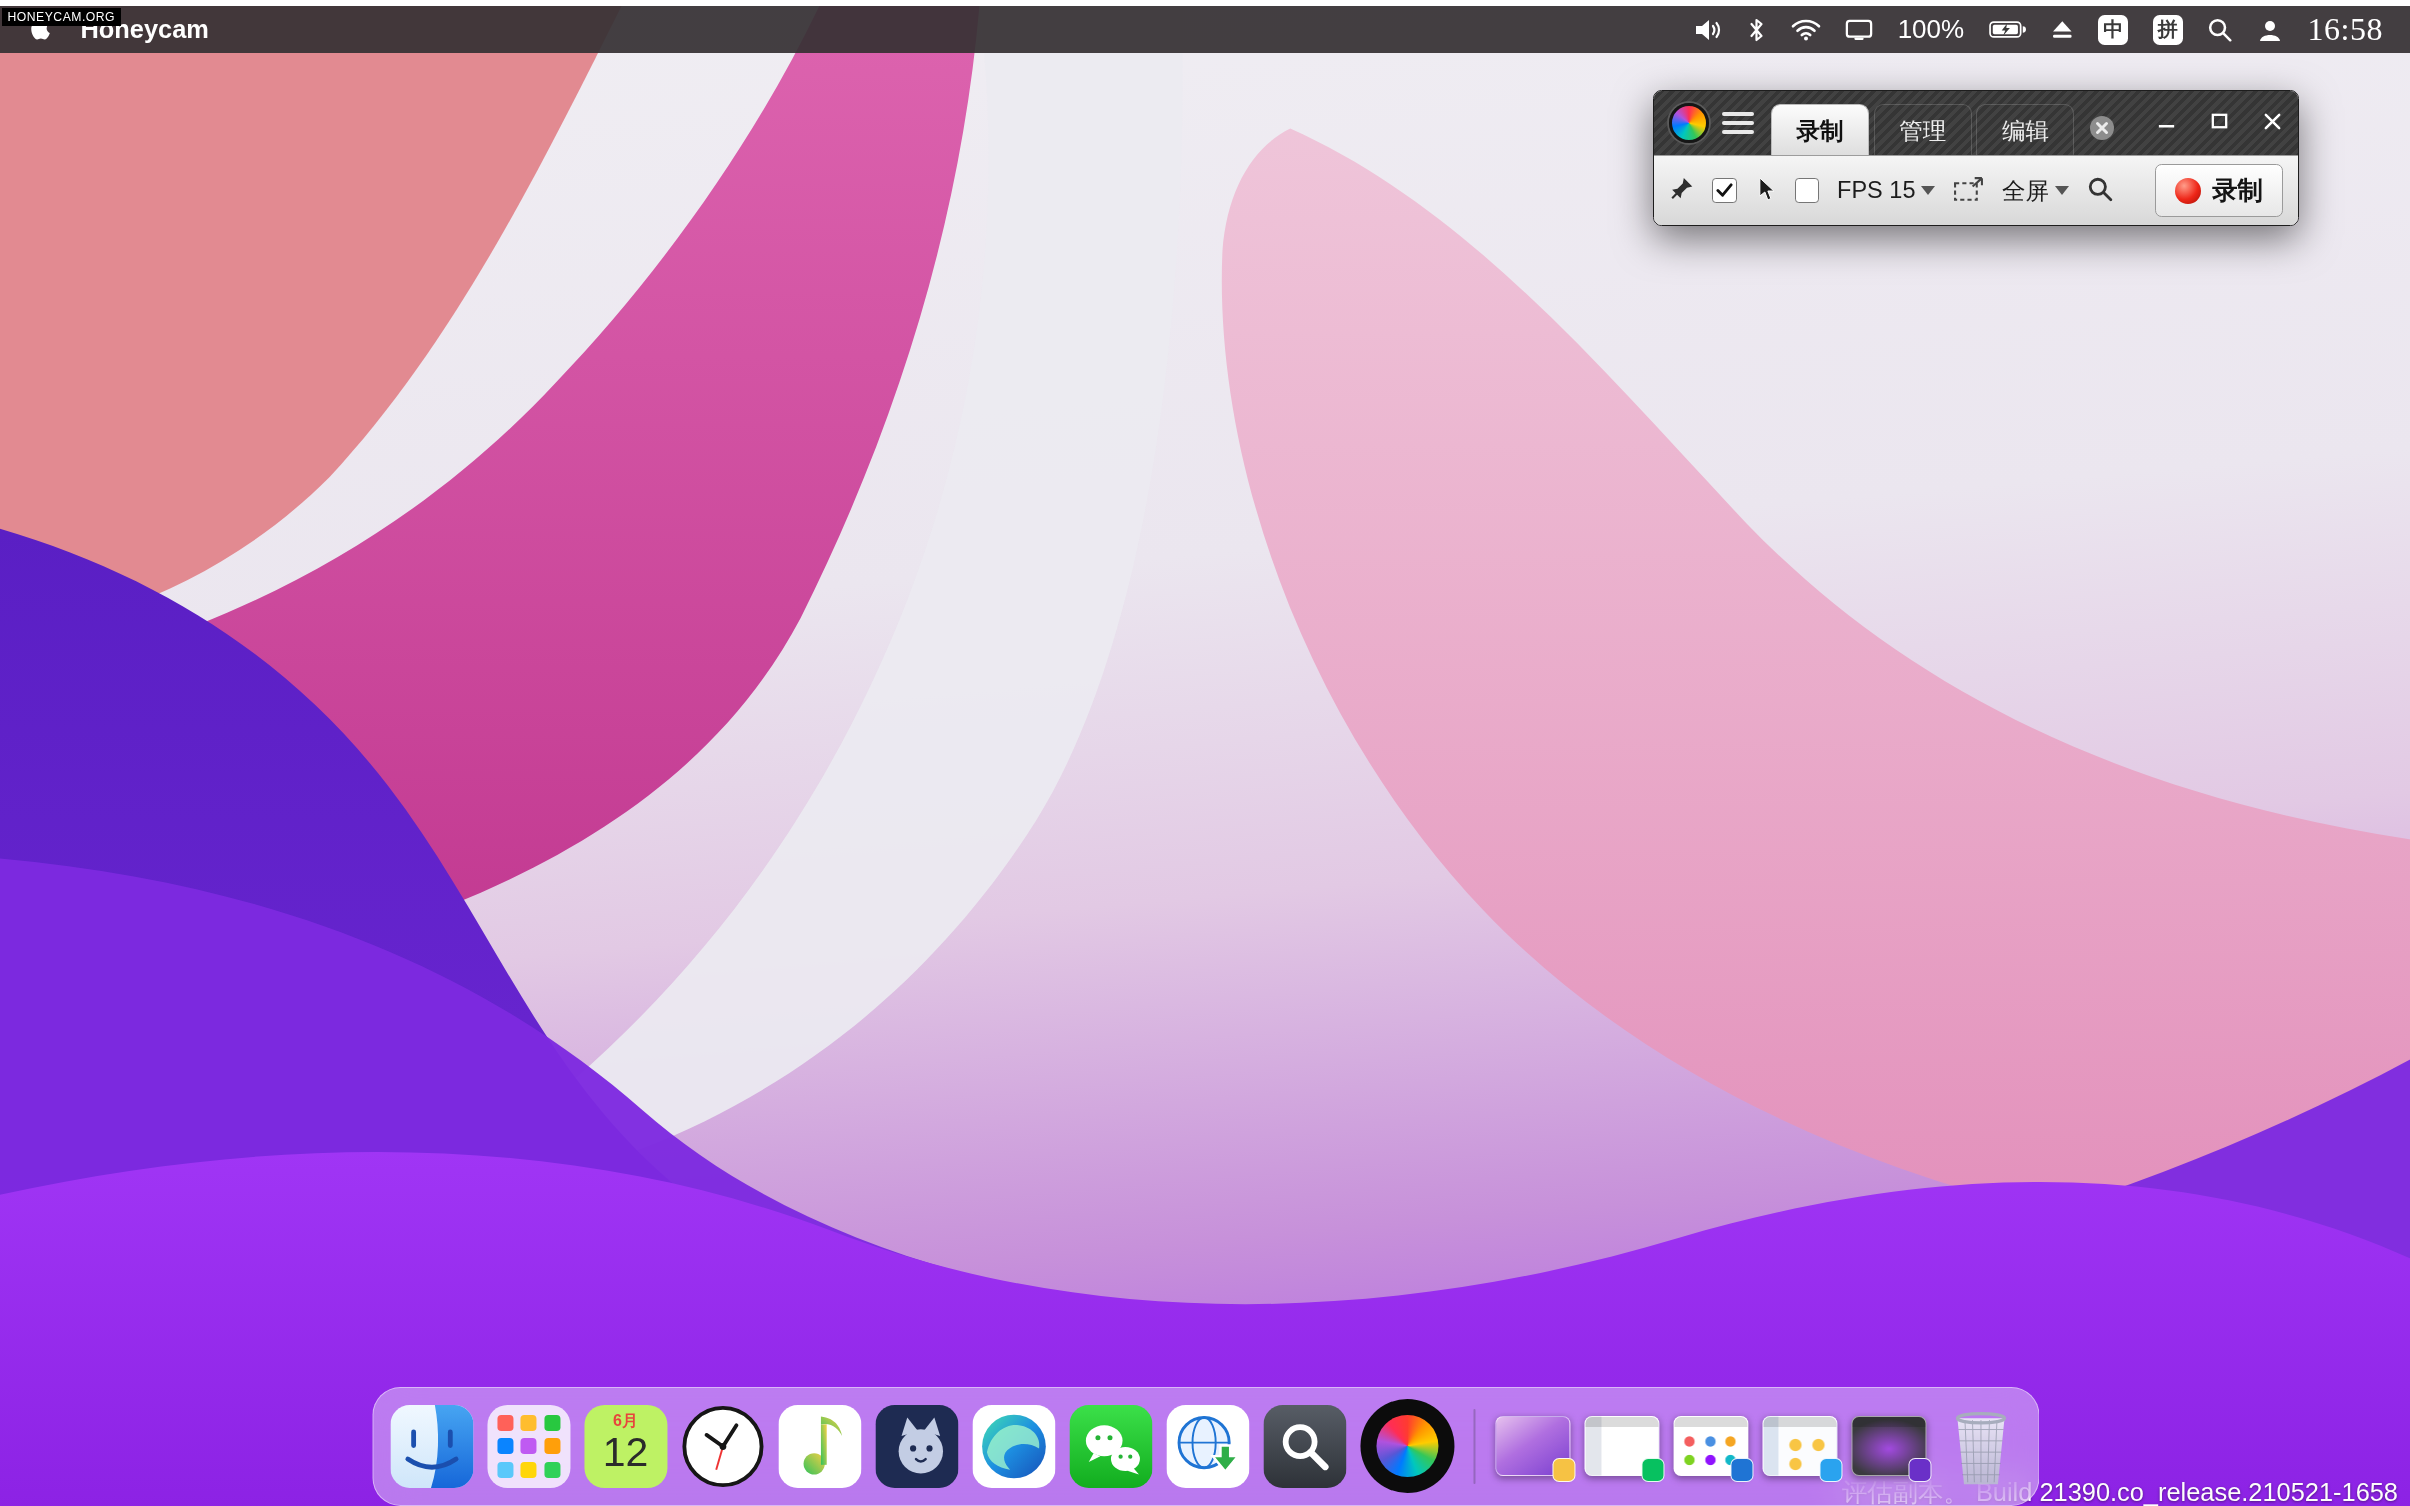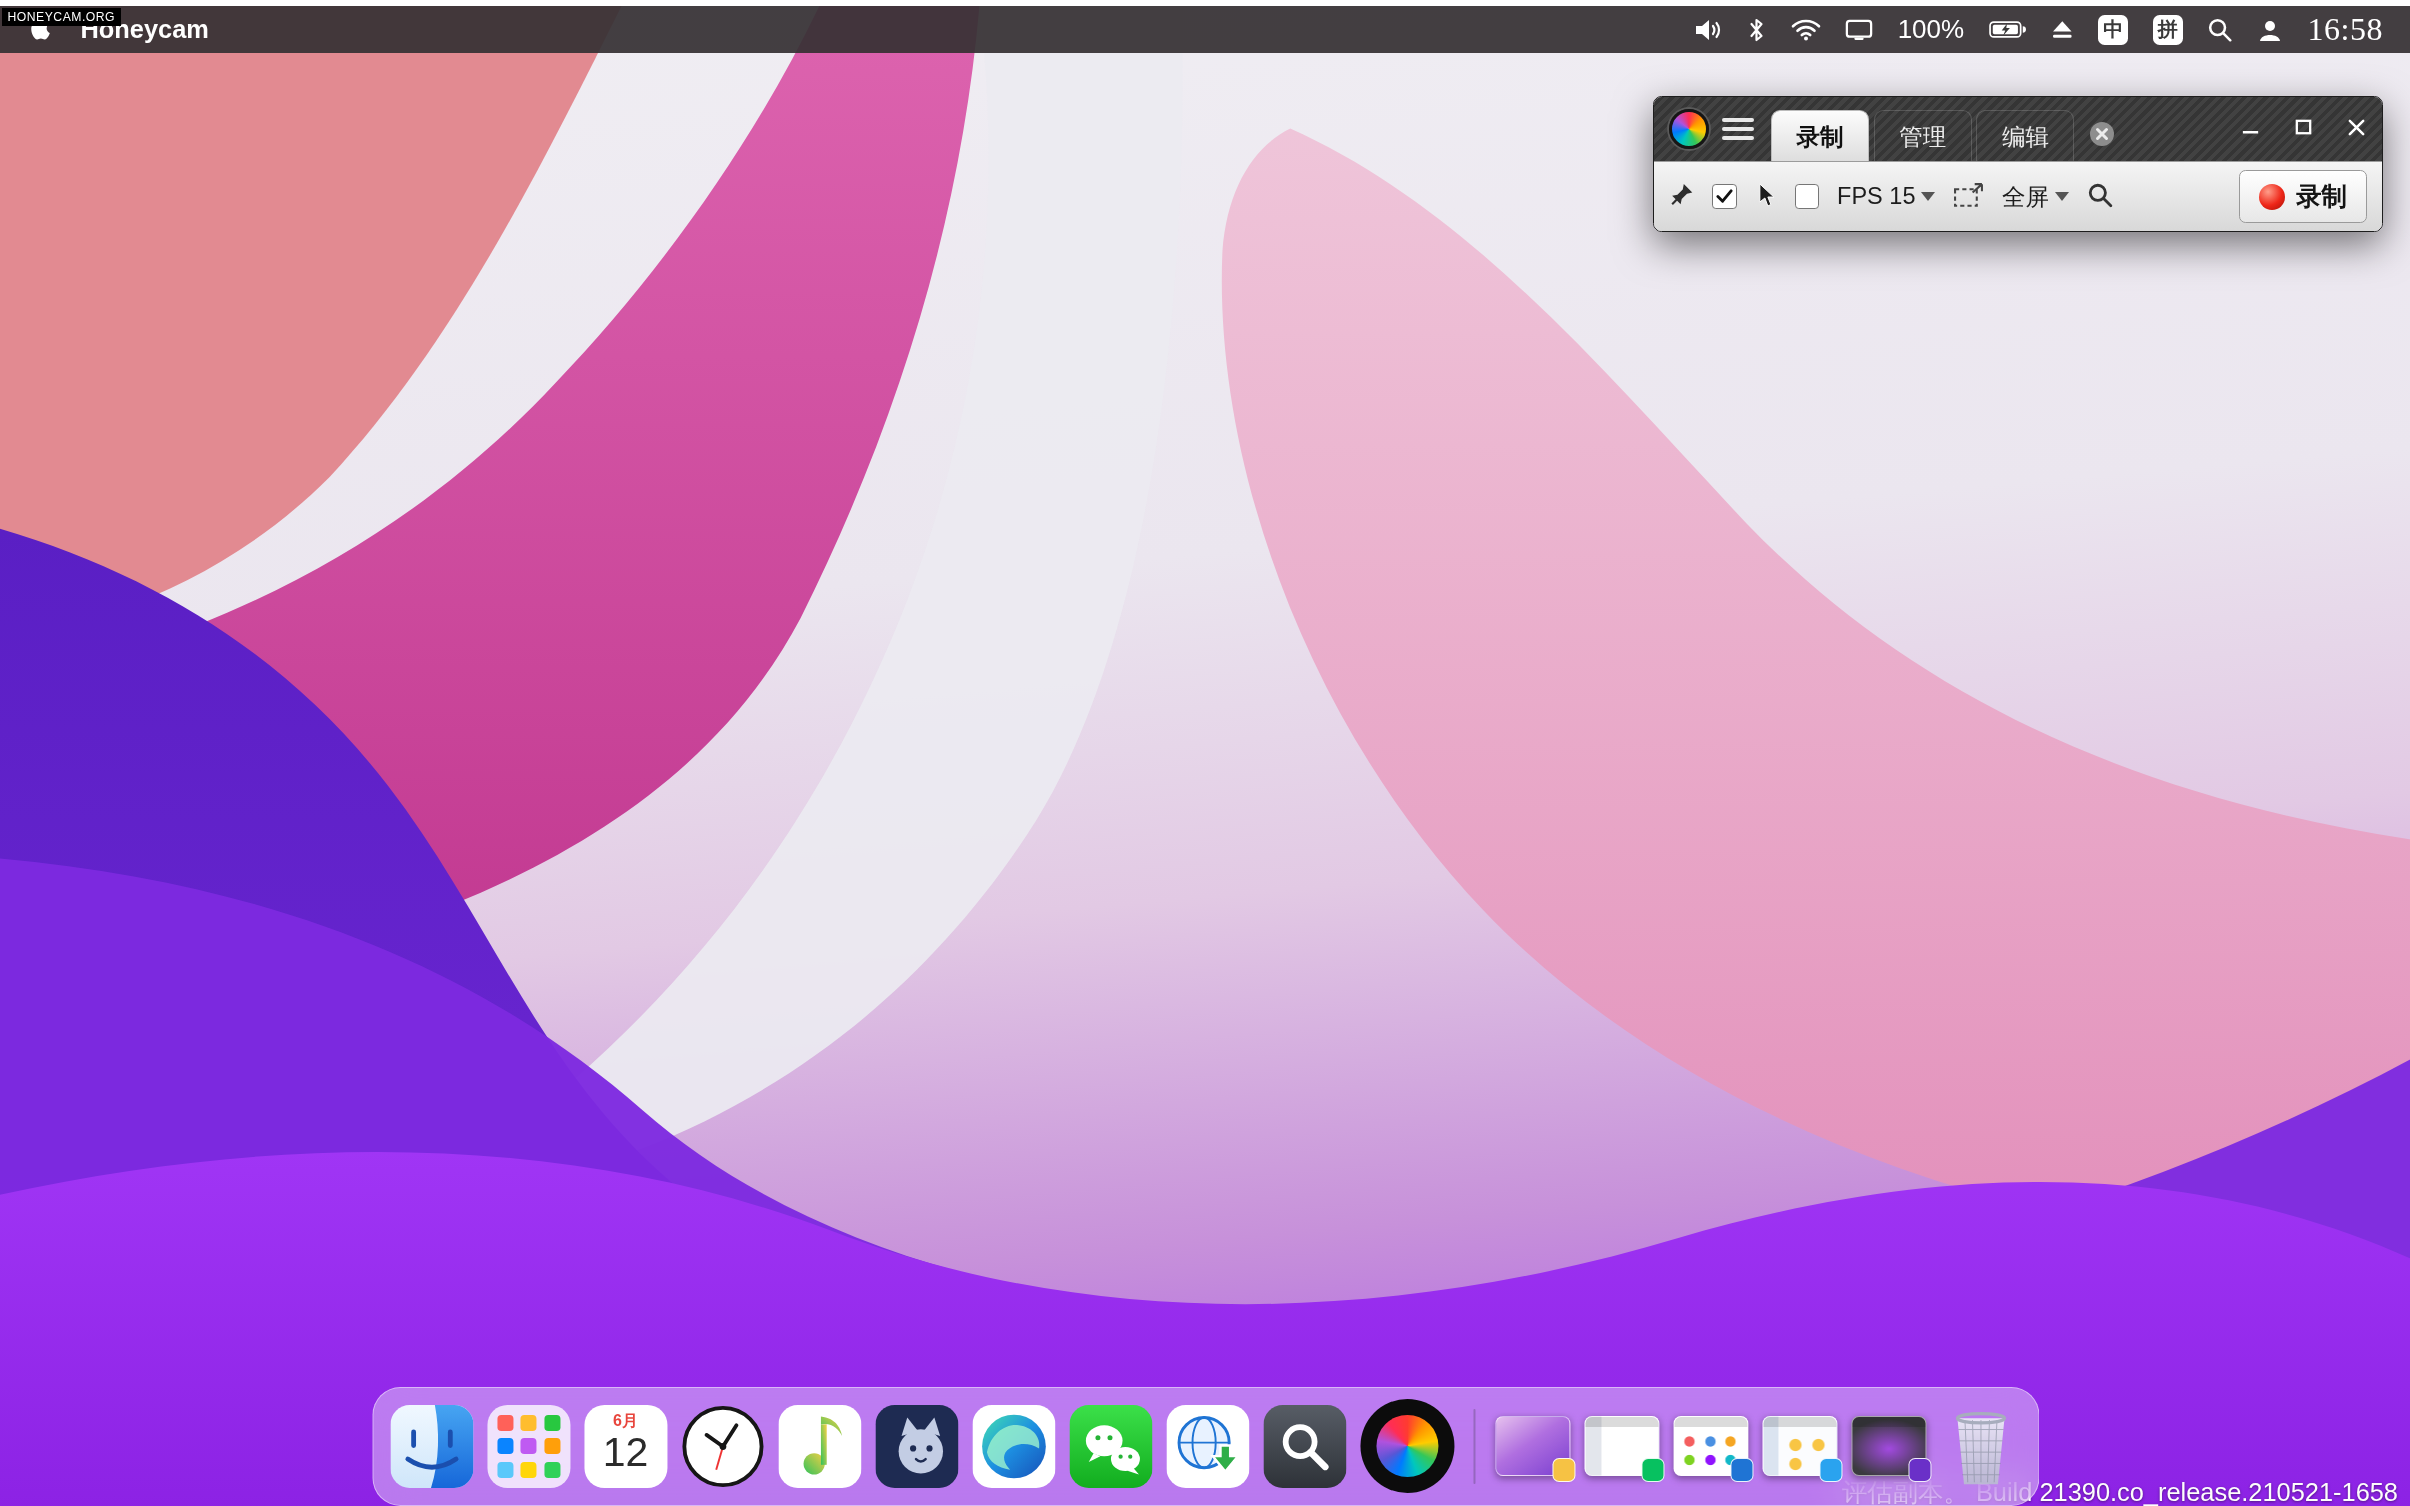--- a/index.html
+++ b/index.html
@@ -21,21 +21,21 @@
   .mb-left { display:flex; align-items:flex-start; gap:28px; }
   .mb-app { font-size:25.4px; font-weight:700; }
   .mb-right { margin-left:auto; display:flex; align-items:center; gap:24.5px; }
   .mb-ico { display:flex; align-items:center; }
   .mb-pct { font-size:26px; }
   .mb-badge { width:30px; height:30px; background:#fff; color:#3a3a3a; border-radius:6.6px;
     display:grid; place-items:center; font-size:20px; font-weight:700; }
   .mb-time { font-size:32px; letter-spacing:0.5px;font-family:Liberation Serif, serif; }
 
   
-  .hc-window { position:absolute; left:1653px; top:90px; width:730px; z-index:30;
+  .hc-window { position:absolute; left:1653px; top:84px; width:646px; z-index:30;
     border-radius:8.5px; overflow:hidden; border:0.9px solid #1d1d1d;
     box-shadow:0 13px 38px rgba(0,0,0,.5); }
   .hc-titlebar { display:flex; align-items:center; height:64px;
     background:repeating-linear-gradient(135deg,#424242 0 3.8px,#353535 3.8px 7.5px); padding:0 15px; }
   .hc-logo { width:40px; height:40px; border-radius:50%; flex:0 0 auto;
     background:conic-gradient(#ff2d55,#ff9500,#ffcc00,#34c759,#00c7be,#007aff,#af52de,#ff2d55);
     border:3.8px solid #161616; box-shadow:0 0 0 1.9px #5a5a5a; }
   .hc-menu { width:32px; margin:0 17px 0 13px; display:flex; flex-direction:column; gap:5.6px; }
   .hc-menu span { height:3.8px; background:#e9e9e9; border-radius:1.9px; }
   .hc-tabs { display:flex; align-items:flex-end; align-self:flex-end; height:51px; }
@@ -64,21 +64,21 @@
   
   .dock { position:absolute; left:50%; bottom:7.5px; transform:translateX(-50%); z-index:35;
     display:flex; align-items:center; gap:14px; padding:11.3px 17px;
     background:rgba(252,250,253,.40); border:0.9px solid rgba(255,255,255,.45);
     border-radius:28px; backdrop-filter:blur(21px); }
   .di { width:83px; height:83px; border-radius:20px; position:relative; flex:0 0 auto; }
   .di svg { width:100%; height:100%; display:block; }
   .launch { background:rgba(255,255,255,.78); display:grid; grid-template-columns:repeat(3,16px);
     grid-auto-rows:16px; gap:7.5px; place-content:center; }
   .launch span { border-radius:3.8px; display:block; }
-  .cal { background:#ffffff; display:flex; flex-direction:column; align-items:center; padding-top:7.5px; }
+  .cal { background:#bef264; display:flex; flex-direction:column; align-items:center; padding-top:7.5px; }
   .cal-month { color:#e8453c; font-size:16px; font-weight:700; line-height:1.1; }
   .cal-day { color:#2b2b2b; font-size:41px; font-weight:300; line-height:1.1; }
   .hc-dock { width:94px; height:94px; border-radius:50%; background:#0c0c0c;
     display:grid; place-items:center; }
   .hc-dock .wheel { width:62px; height:62px; border-radius:50%;
     background:conic-gradient(#ff3b30,#ff9500,#ffcc00,#34c759,#00c7be,#007aff,#5856d6,#af52de,#ff2d55,#ff3b30); }
   .dock-sep { width:1.9px; height:75px; background:rgba(55,55,65,.28); border-radius:0.9px; margin:0 5.6px; }
   .thumb { width:75px; height:60px; border-radius:7.5px; border:0.9px solid rgba(255,255,255,.55);
     box-shadow:0 2.8px 7.5px rgba(0,0,0,.35); position:relative; flex:0 0 auto; }
   .thumb::before { content:""; position:absolute; top:0; left:0; right:0; height:9.4px;

